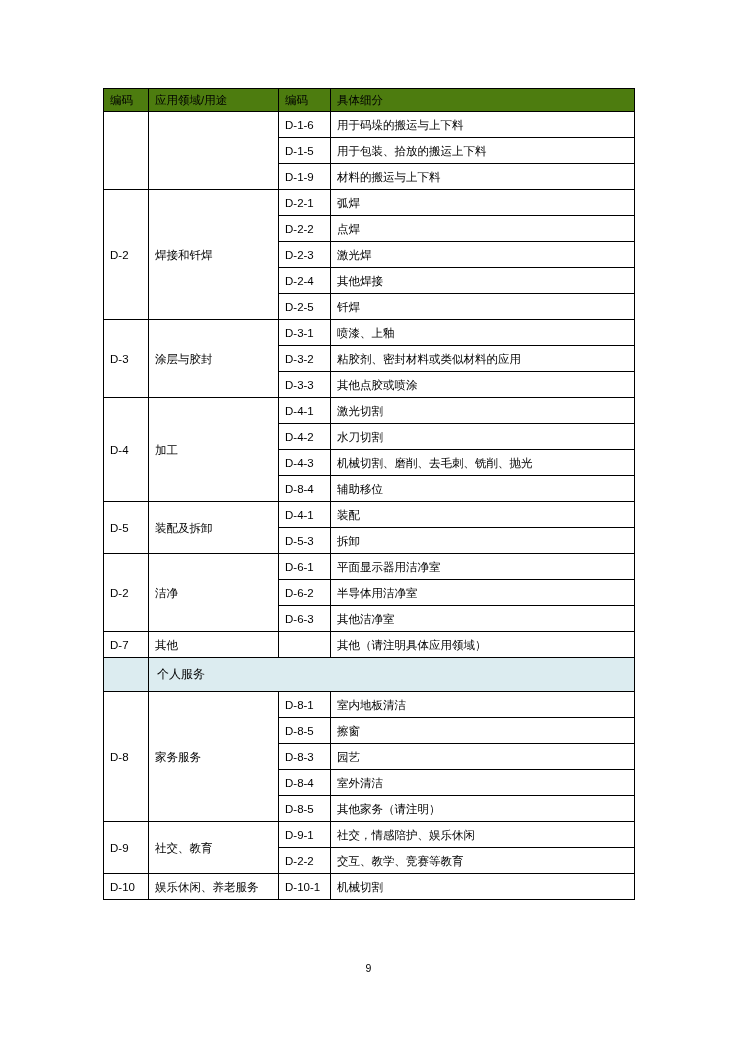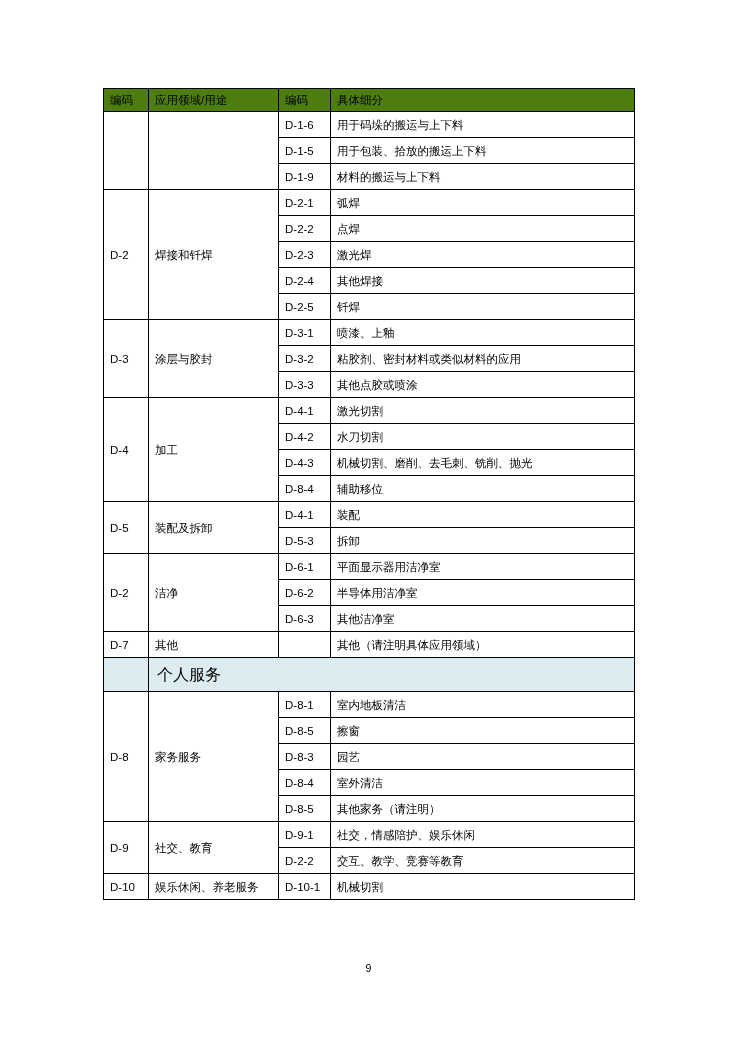--- a/index.html
+++ b/index.html
@@ -61,21 +61,21 @@
   }
   td.sub-code {
     text-align: center;
     font-size: 11.5px;
   }
   tr.section-row td {
     background: #dcecf0;
     height: 34px;
   }
   tr.section-row td.sec-label {
-    font-size: 16px;
+    font-size: 12px;
     padding-left: 8px;
   }
   .page-number {
     position: absolute;
     left: 0;
     top: 962px;
     width: 737px;
     text-align: center;
     font-size: 10.5px;
     color: #000000;

